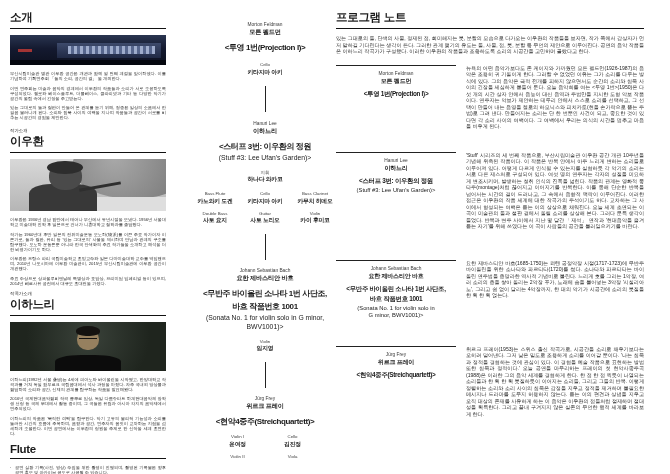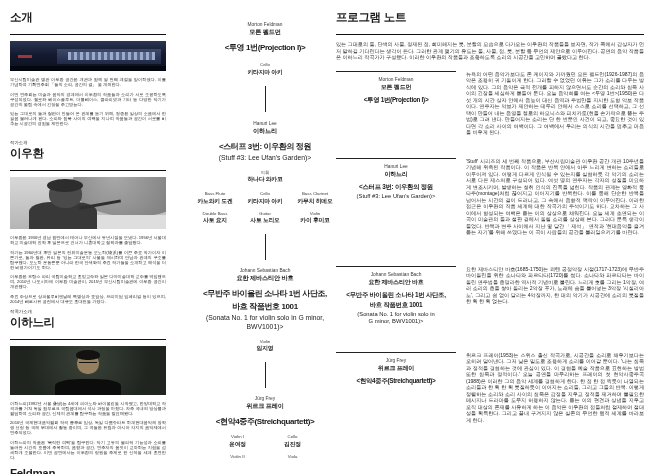--- a/index.html
+++ b/index.html
@@ -8,21 +8,21 @@
     position:relative; width:670px; height:474px; background:#ffffff;
     font-family:"Liberation Sans","DejaVu Sans",sans-serif; color:#1a1a1a; overflow:hidden;
   }
   
   .col-left  { position:absolute; left:10px;  top:10px; width:156px; }
   .col-mid   { position:absolute; left:190px; top:10px; width:150px; text-align:center; }
   .col-right { position:absolute; left:336px; top:10px; width:308px; }
 
   
   .h-big { font-size:11.5px; font-weight:bold; letter-spacing:-0.3px;
-           border-bottom:1.6px solid #111; padding-bottom:9px; margin-bottom:6px; }
+           border-bottom:1.6px solid #111; padding-bottom:3px; margin-bottom:6px; }
   .sec-label { font-size:4.4px; color:#222; margin-bottom:1px; }
 
   
   p.tiny { font-size:4.2px; line-height:5px; color:#2b2b2b; text-align:justify; margin-bottom:4.5px; }
 
   
   .photo { position:relative; overflow:hidden; margin-bottom:6px; }
   .photo-museum { height:30px; background:linear-gradient(180deg,#2a3550 0%,#141a30 45%,#0c101f 100%); }
   .pm-building { position:absolute; left:30%; right:3%; top:28%; height:48%; background:linear-gradient(180deg,#3d4a6b,#202945); }
   .pm-glass { position:absolute; left:37%; right:7%; top:36%; height:28%; opacity:.9;
@@ -90,21 +90,21 @@
         <div class="pm-building"></div>
         <div class="pm-glass"></div>
         <div class="pm-red"></div>
         <div class="pm-ground"></div>
       </div>
       <p class="tiny">부산시립미술관 별관 이우환 공간은 개관과 함께 열 번째 계절을 맞이하였다. 이를 기념하여 기획연주회 「돌의 소리, 공간의 결」 을 개최한다.</p>
       <p class="tiny">이번 연주회는 미술과 음악의 경계에서 이우환의 작품들과 소리가 서로 조응하도록 구성되었다. 첼로와 베이스플루트, 더블베이스, 클라리넷과 기타 등 다양한 악기가 공간의 울림 속에서 긴장을 주고받는다.</p>
       <p class="tiny">있는 그대로의 돌과 철판이 만들어 온 관계를 듣기 위해, 청중은 일상의 소음에서 한 걸음 물러나게 된다. 소리와 침묵 사이의 여백을 지나며 작품들과 공간이 서로를 비추는 시공간의 경험을 제안한다.</p>
     </div>
 
-    <div style="margin-top:14px;">
+    <div style="margin-top:8px;">
       <div class="sec-label">작가소개</div>
       <div class="h-big">이우환</div>
       <div class="photo photo-artist">
         <div class="pa-shape"></div>
         <div class="pa-table"></div>
         <div class="pa-body"></div>
         <div class="pa-head"></div>
         <div class="pa-hair"></div>
         <div class="pa-arm"></div>
       </div>
@@ -122,21 +122,21 @@
         <div class="pc-head"></div>
         <div class="pc-hair"></div>
         <div class="pc-glasses"></div>
       </div>
       <p class="tiny">이하느리(1992년 서울 출생)는 4세에 피아노와 바이올린을 시작했고, 한양대학교 작곡과를 거쳐 독일 함부르크 국립음대에서 석사 과정을 마쳤다. 자주 국내외 앙상블과 협업하며 소리와 공간, 신체의 관계를 탐구하는 작품을 발표해왔다.</p>
       <p class="tiny">2016년 국제현대음악협회 작곡 콩쿠르 입상, 독일 다름슈타트 하계현대음악제 장학생 선정 등 국제 무대에서 활동 중이며, 그 곡들은 유럽과 아시아 각지의 음악제에서 연주되었다.</p>
       <p class="tiny">이하느리의 작품은 '묵직한 여백'을 탐구한다. 악기 고유의 물리적 기능성과 소리를 둘러싼 시간의 흐름에 주목하며, 음향과 공간, 연주자의 몸짓이 교차하는 지점을 섬세하게 조율한다. 이번 공연에서는 이우환의 정원을 주제로 한 신작을 세계 초연한다.</p>
     </div>
 
     <div style="margin-top:7px;">
-      <div class="h-big">Feldman</div>
+      <div class="h-big">Flute</div>
       <ul class="notice-list">
         <li>공연 실황 기록(사진, 영상) 수집을 위한 촬영이 진행되며, 촬영된 기록물은 향후 공연 홍보 및 아카이브 용도로 사용될 수 있습니다.</li>
 
       </ul>
     </div>
   </div>
 
   <div class="col-mid">
 
     <div class="mt12">

